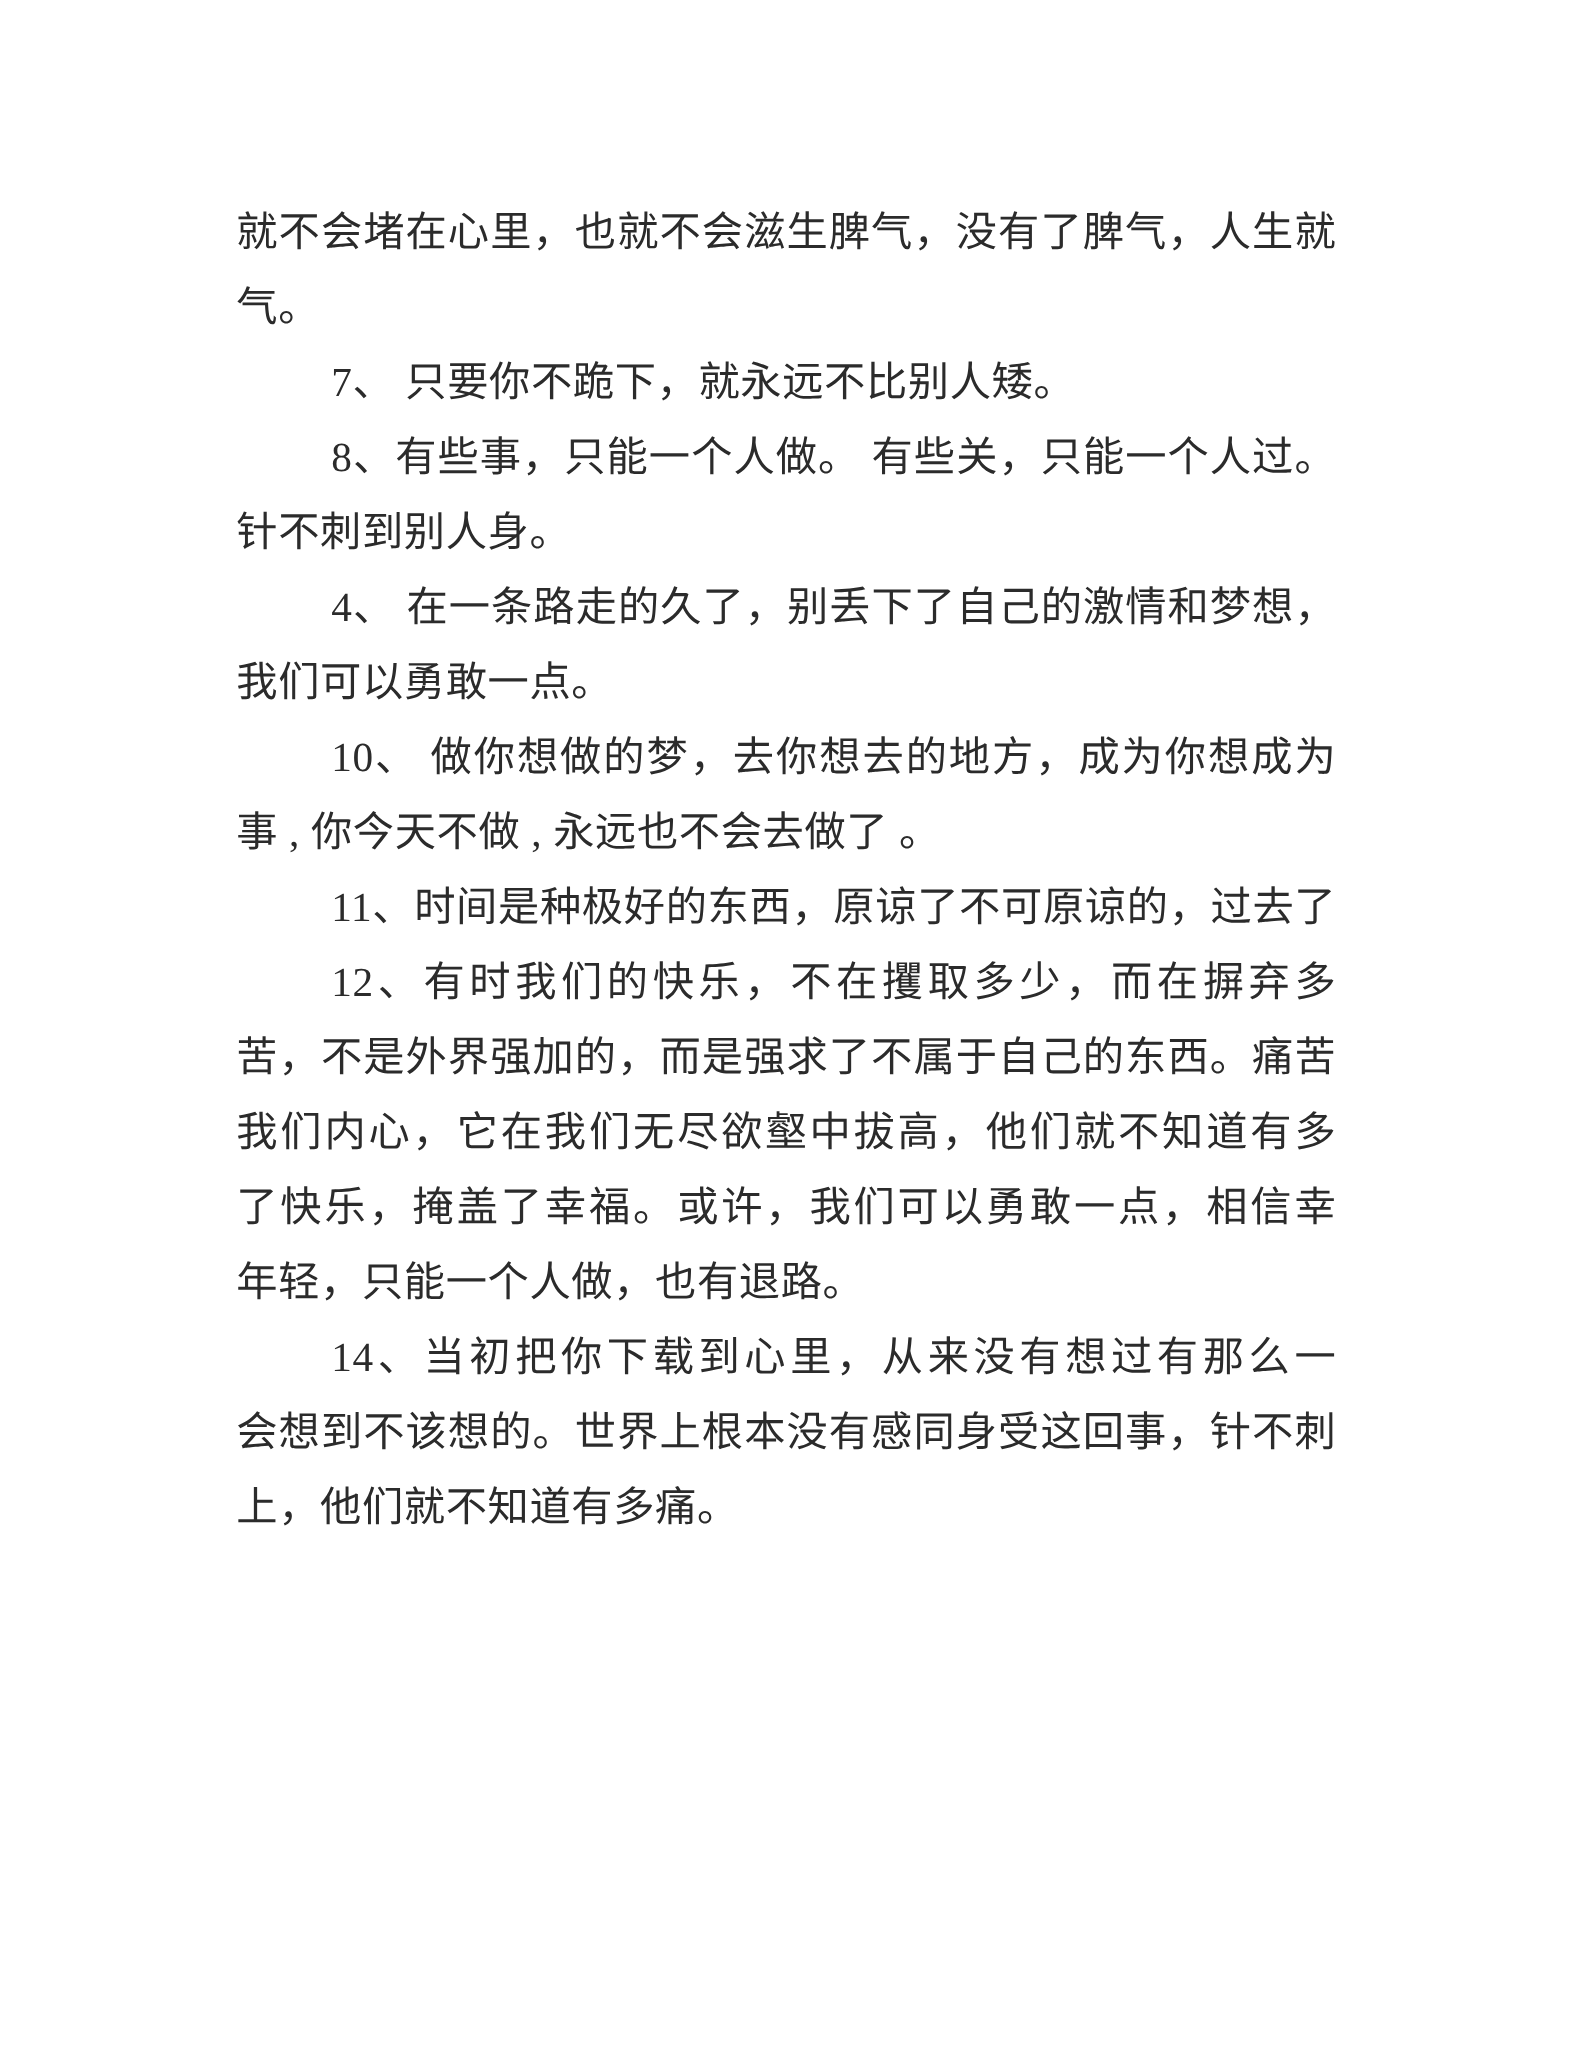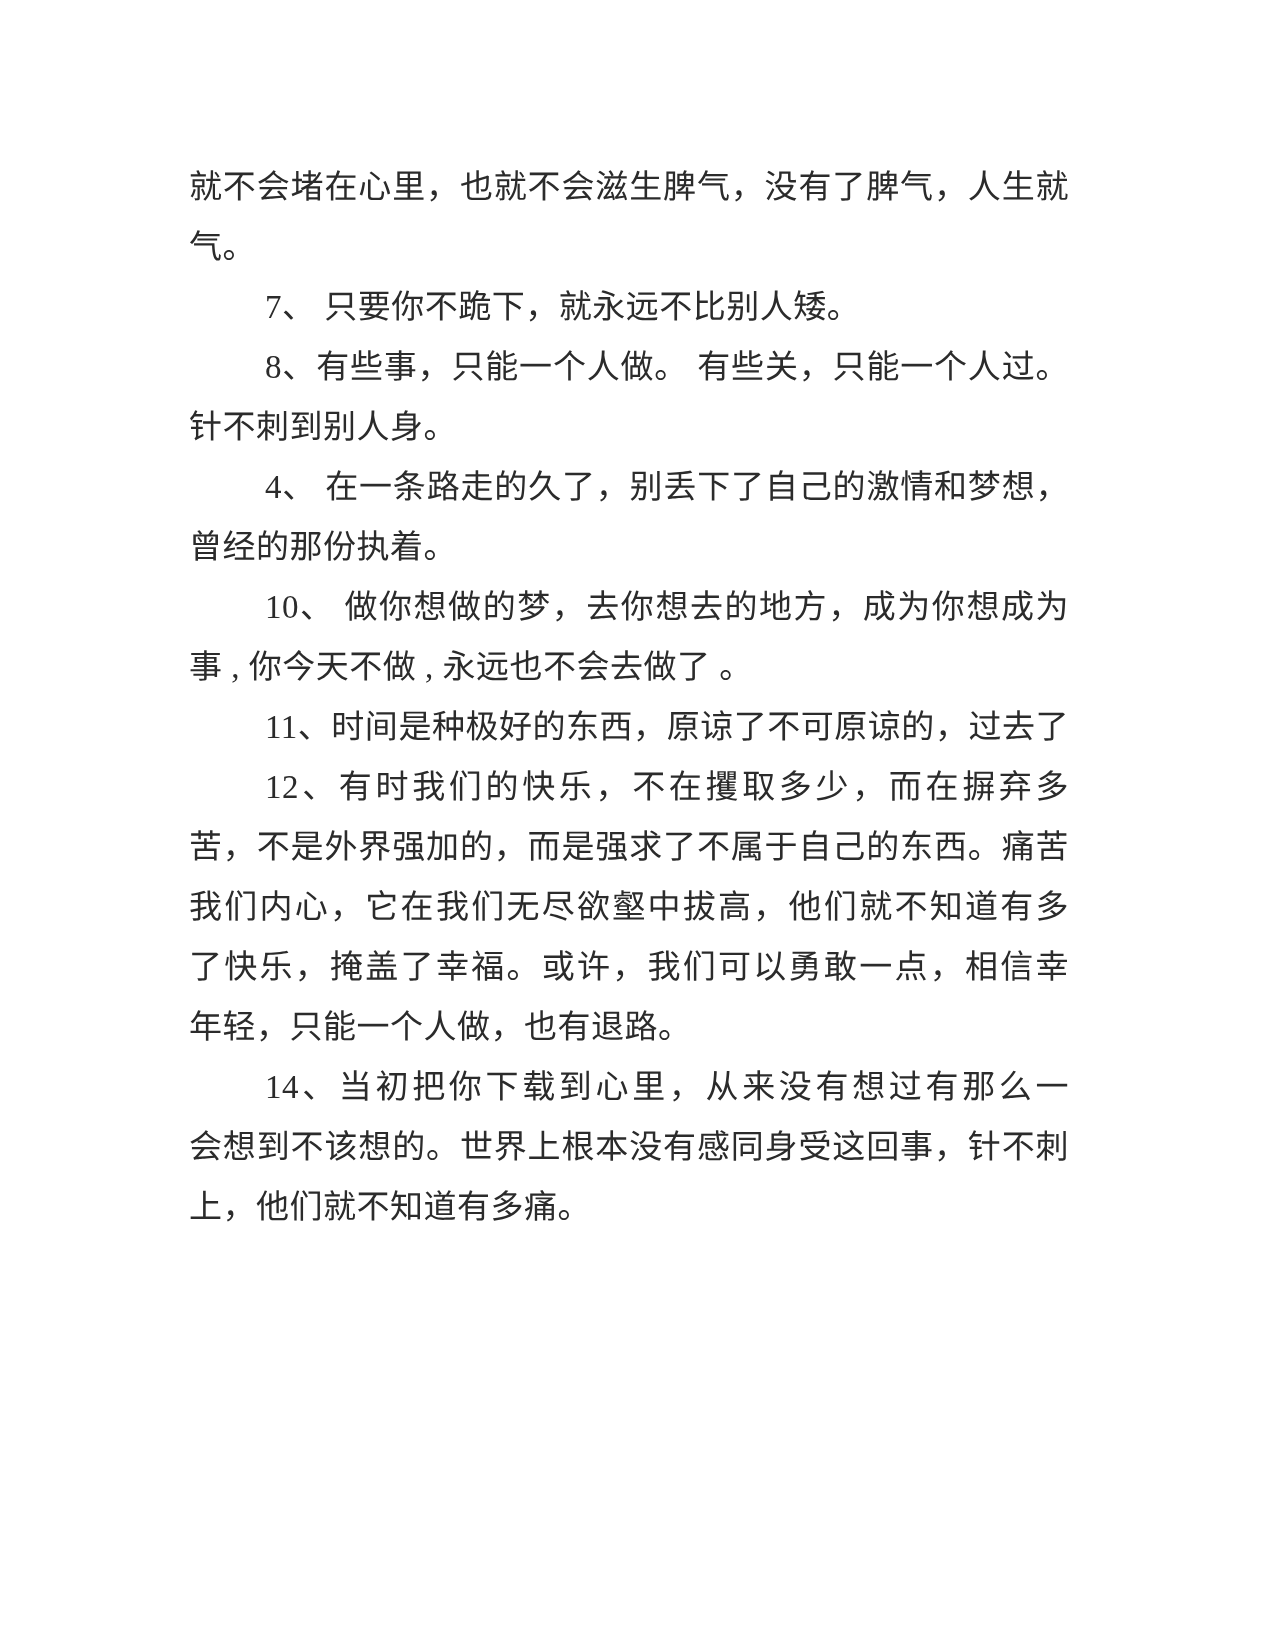--- a/index.html
+++ b/index.html
@@ -59,21 +59,21 @@
     <div class="line first">7、 只要你不跪下，就永远不比别人矮。</div>
   </div>
 
   <div class="para">
     <div class="line first fill">8、有些事，只能一个人做。 有些关，只能一个人过。 有些路，</div>
     <div class="line">针不刺到别人身。</div>
   </div>
 
   <div class="para">
     <div class="line first fill">4、 在一条路走的久了，别丢下了自己的激情和梦想，别忘却了</div>
-    <div class="line">曾经的那份执着。</div>
+    <div class="line">我们可以勇敢一点。</div>
   </div>
 
   <div class="para">
     <div class="line first fill">10、 做你想做的梦，去你想去的地方，成为你想成为的人，有些</div>
     <div class="line">事 , 你今天不做 , 永远也不会去做了 。</div>
   </div>
 
   <div class="para">
     <div class="line first fill">11、时间是种极好的东西，原谅了不可原谅的，过去了曾经过不</div>
   </div>

